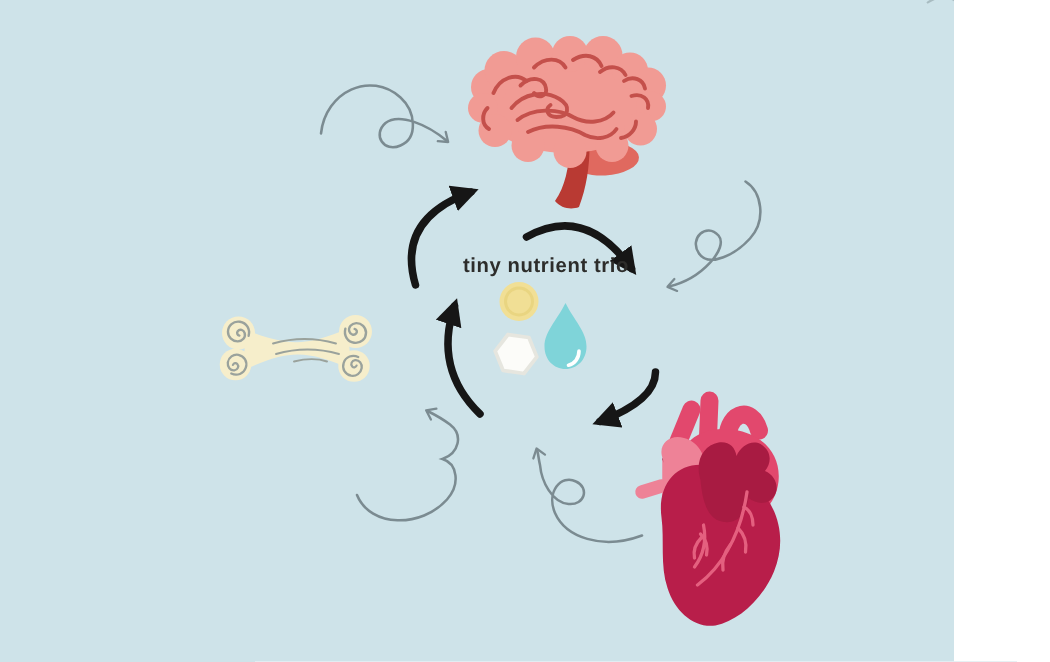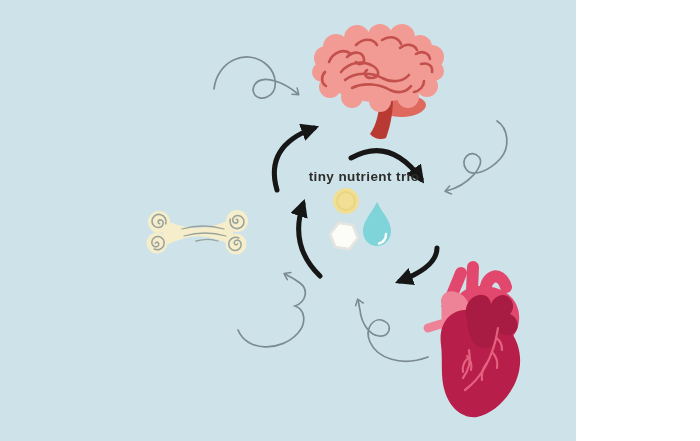--- a/index.html
+++ b/index.html
@@ -1,18 +1,18 @@
 <!DOCTYPE html>
 <html><head>
 <meta charset="utf-8">
 <style>
   html,body{margin:0;padding:0;}
   .stage{
     position:relative;
-    width:576px;height:441px;
+    width:636px;height:441px;
     overflow:hidden;
     font-family:"Liberation Sans", sans-serif;
   }
   svg{display:block;}
   text.title{
     font-family:"Liberation Sans", sans-serif;
     font-weight:bold;
     font-size:13.5px;
     letter-spacing:0.4px;
   }

